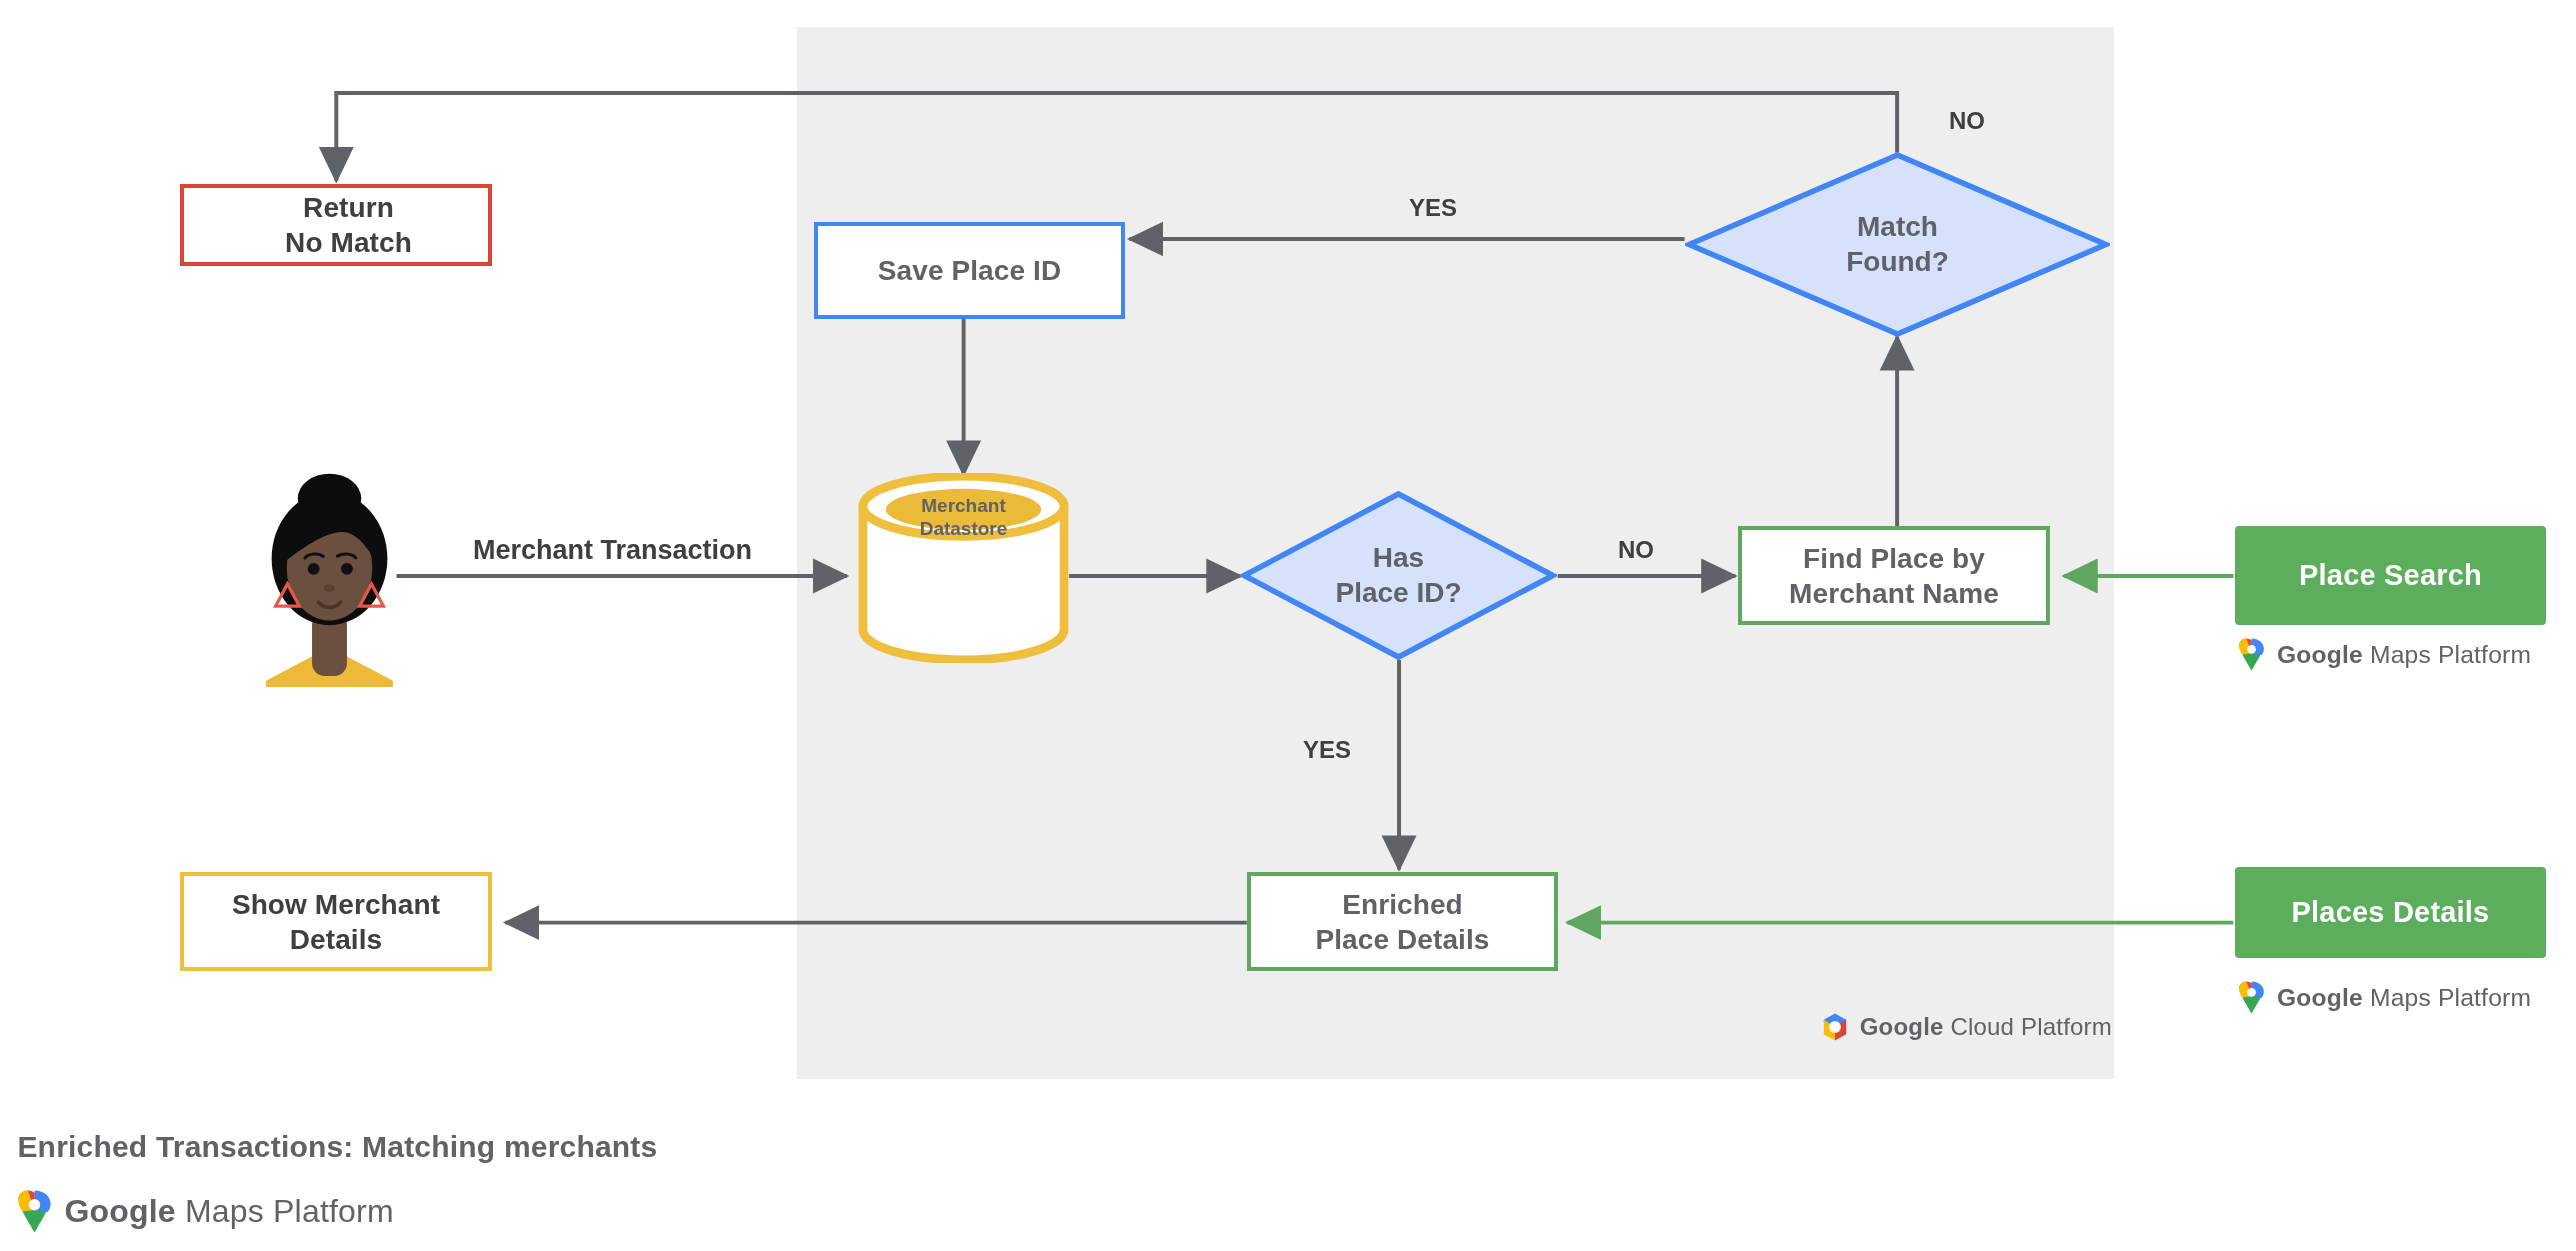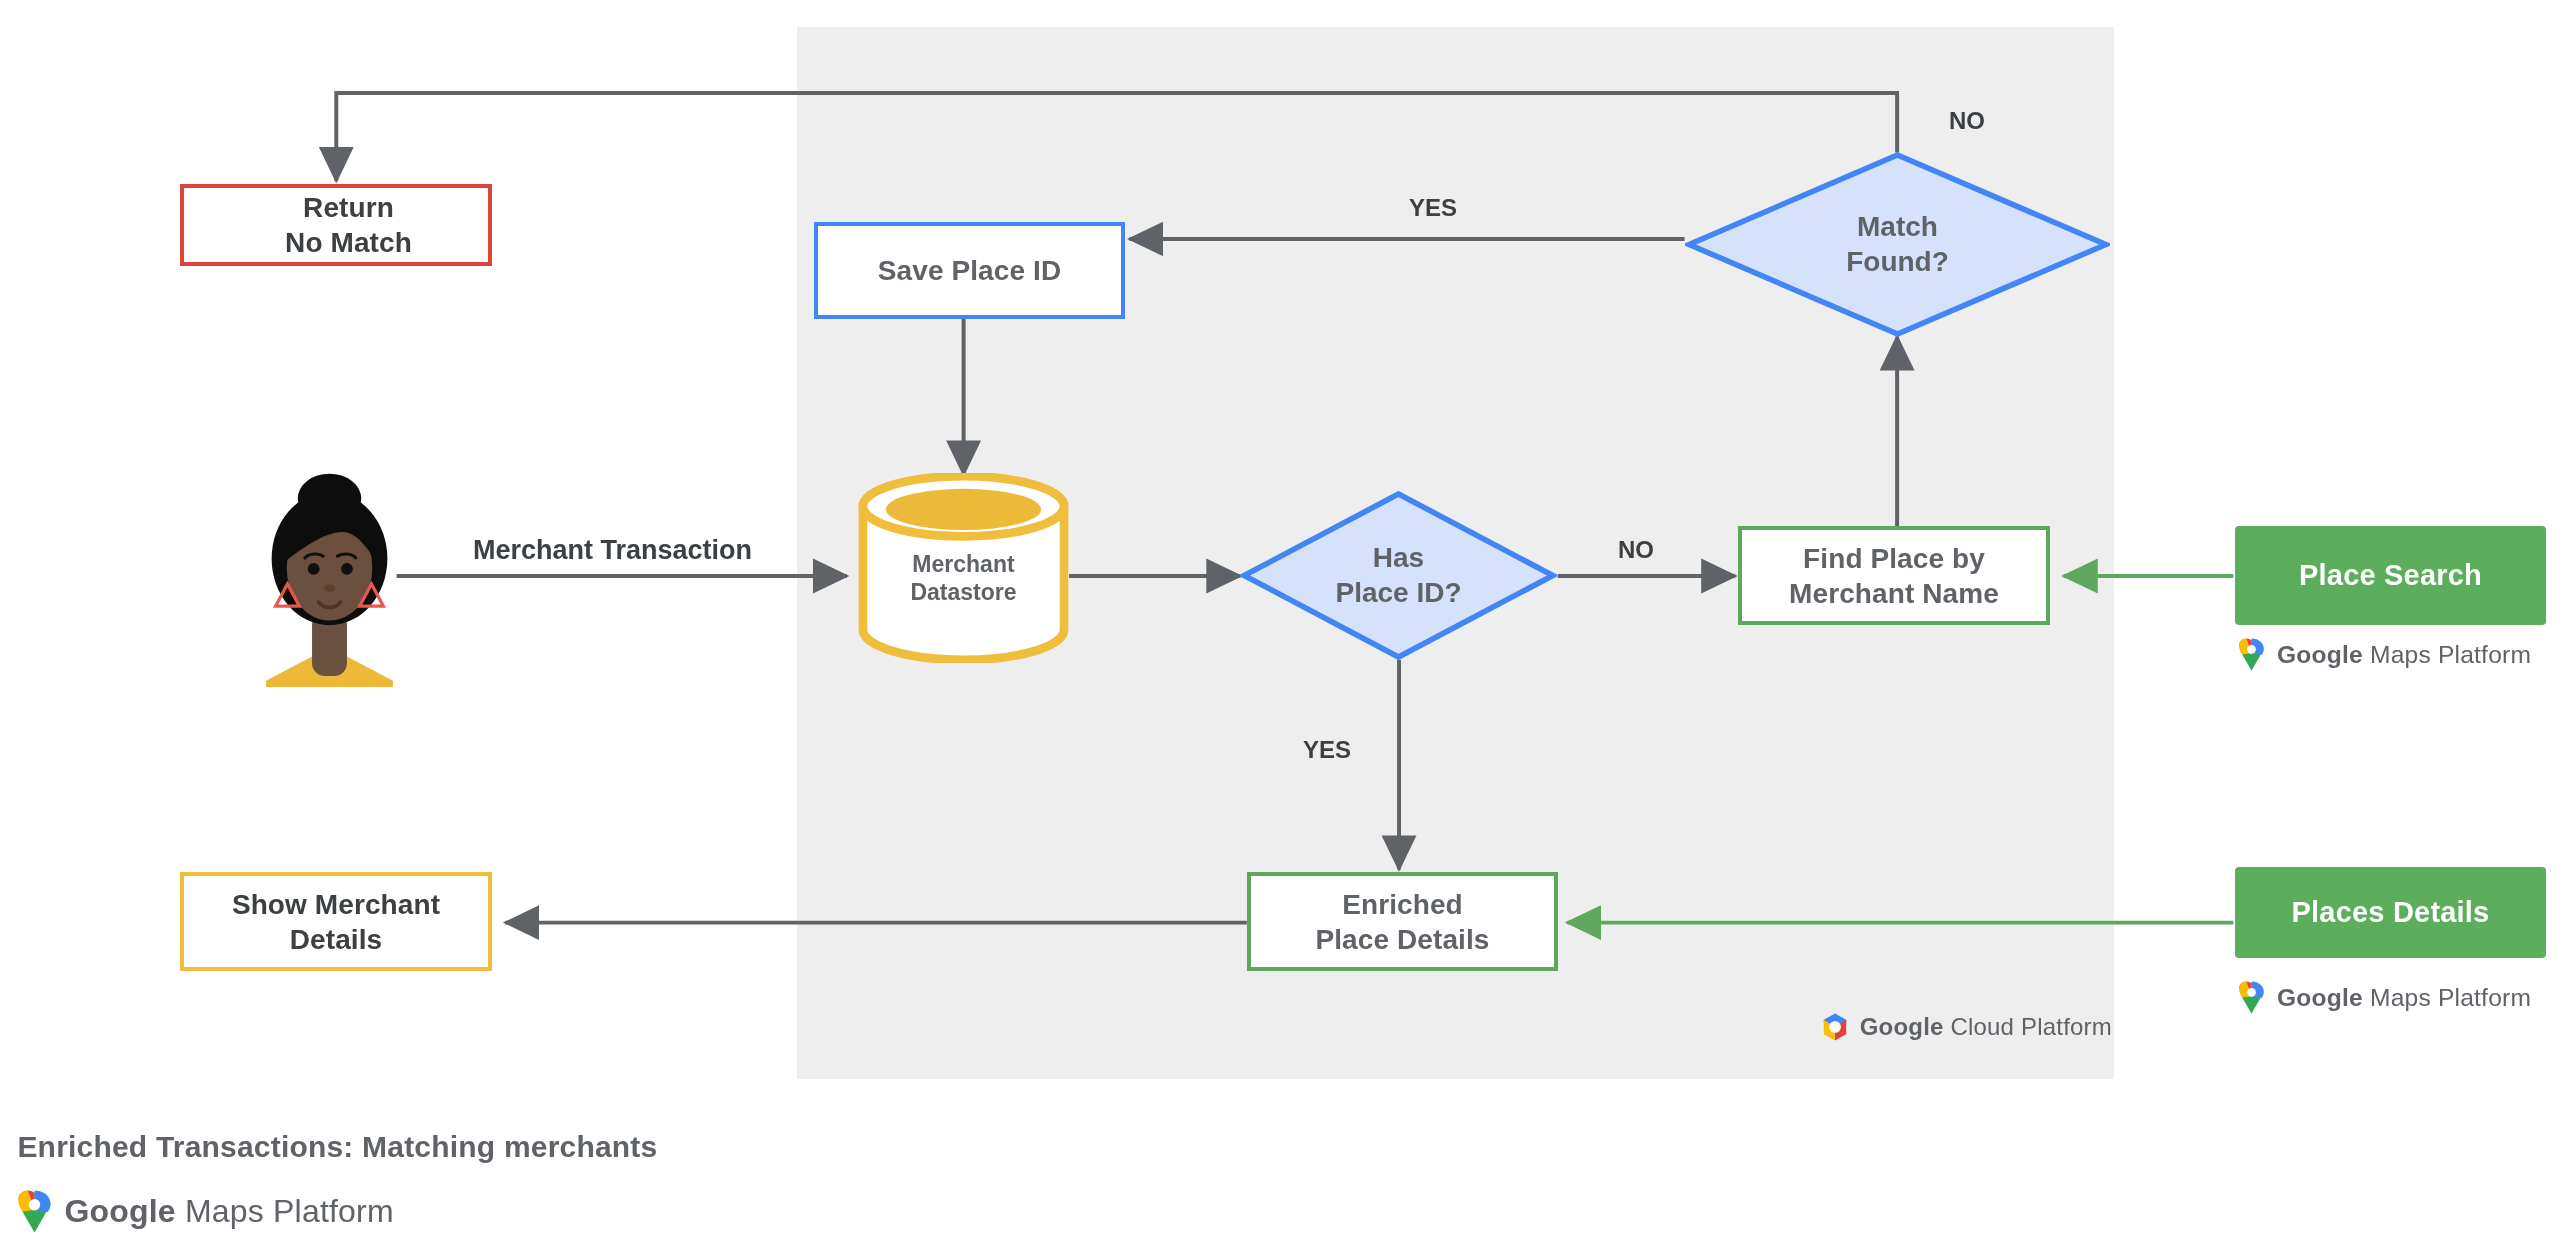--- a/index.html
+++ b/index.html
@@ -42,22 +42,22 @@
     position:absolute;left:0;top:0;width:100%;height:100%;
     display:flex;align-items:center;justify-content:center;text-align:center;
     color:#5F6368;font-weight:700;font-size:28px;line-height:1.22;
   }
 
   
   .cyl{position:absolute;}
   .cyl svg{position:absolute;left:0;top:0;}
   .cyl .ctext{
     position:absolute;left:0;top:0;width:100%;height:100%;
-    display:flex;align-items:center;justify-content:center;text-align:center;
-    color:#5F6368;font-weight:700;font-size:23px;line-height:1.22;
+    display:flex;justify-content:center;text-align:center;
+    color:#5F6368;font-weight:700;font-size:19px;line-height:1.22;
     padding-top:20.6px;box-sizing:border-box;
   }
 
   
   .chip{
     position:absolute;box-sizing:border-box;background:#5CAD5C;border-radius:4px;
     display:flex;align-items:center;justify-content:center;text-align:center;
     color:#ffffff;font-weight:700;font-size:29px;letter-spacing:0.2px;
   }
 

